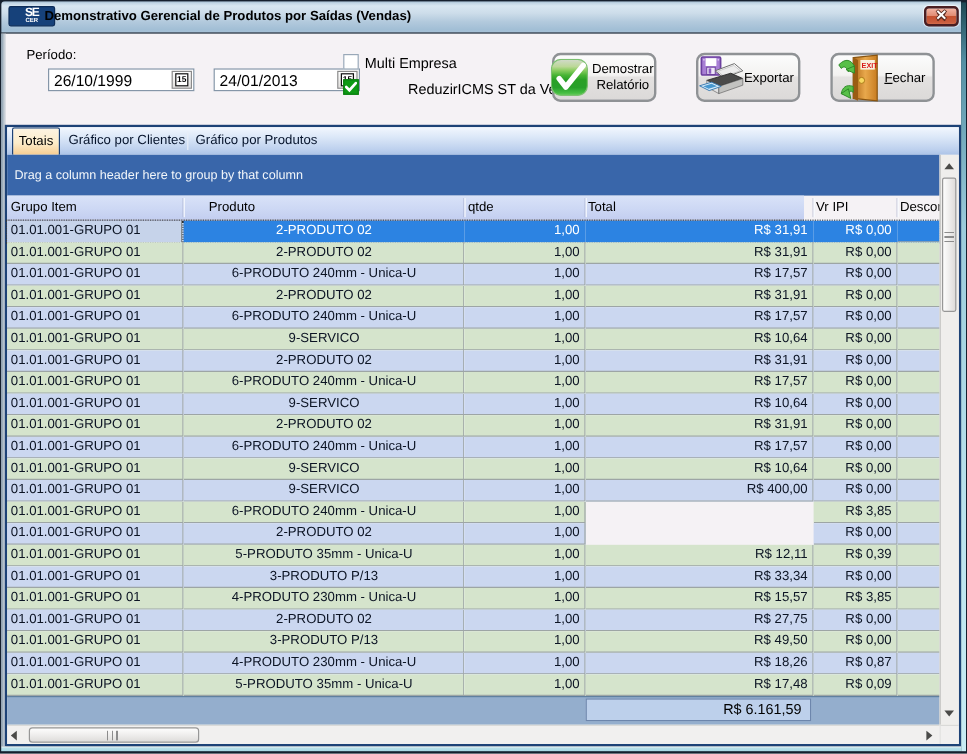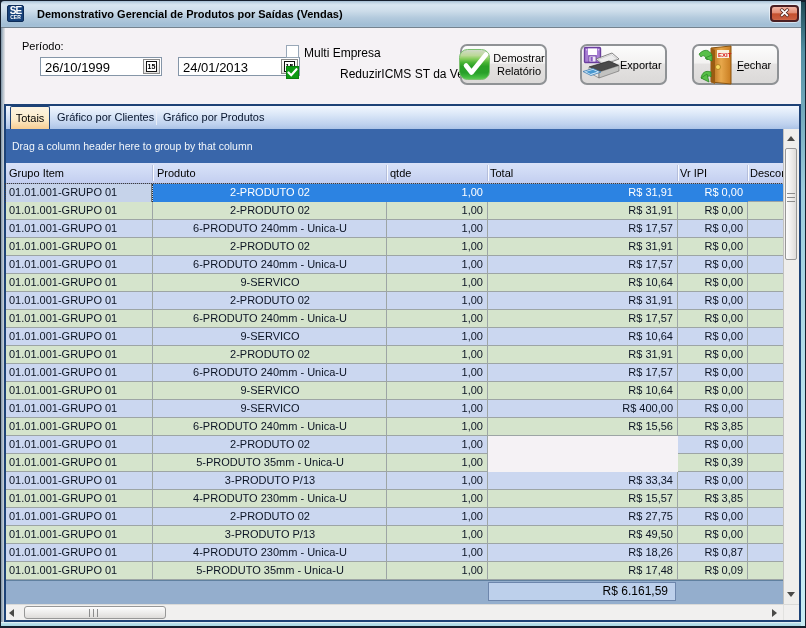--- a/index.html
+++ b/index.html
@@ -10,21 +10,21 @@
 #content { position:absolute; left:1px; top:28px; width:800px; height:594px; background:#f5f2f5; }
 #stripL { position:absolute; left:1px; top:28px; width:4px; height:594px;
   background:linear-gradient(90deg,#7e94a6,#b6c2cc 50%,#e4e4e8 100%); }
 #glassR { position:absolute; left:801px; top:2px; width:4px; height:624px;
   background:linear-gradient(#1e4854, #5490a4 8%, #9cccdc 30%, #bce4ee 70%, #c8ecf4 100%); }
 #glassB { position:absolute; left:1px; top:622px; width:800px; height:4px;
   background:linear-gradient(#f0f6f8, #b6dfe9 40%, #a8d8e4 100%); }
 #titlebar { position:absolute; left:1px; top:1px; width:800px; height:27px; border-radius:3px 0 0 0;
   background:linear-gradient(#a3bcd1 0%, #c4d7e6 7%, #d8e6f1 15%, #cdddea 38%, #b3cadd 65%, #a1bed5 92%, #a7c2d7 100%);
   border-bottom:1px solid #75838f; }
-#appicon { position:absolute; left:6px; top:4px; width:17px; height:17px; background:#16417a; border-radius:2px;
+#appicon { position:absolute; left:6px; top:4px; width:39px; height:17px; background:#16417a; border-radius:2px;
   color:#fff; text-align:center; border:1px solid #0d2c58; }
 #appicon .se { font-size:10px; font-weight:bold; line-height:9px; letter-spacing:-1px; }
 #appicon .cer { font-size:5px; font-weight:bold; line-height:5px; }
 #title { position:absolute; left:36px; top:7px; font-size:11px; font-weight:bold; color:#000; }
 #closebtn { position:absolute; left:770px; top:5px; width:29px; height:17px; border-radius:4px;
   border:2px solid #4a1e22; background:linear-gradient(#f2b4a4 0%, #e28d74 46%, #c5512f 52%, #c95c3e 88%, #d26c4c 100%);
   box-shadow:0 0 0 1px rgba(250,252,255,.55); }
 #closebtn .x { position:absolute; left:0; top:0px; width:100%; text-align:center; color:#fff; font-weight:bold;
   font-size:12px; line-height:13px; text-shadow:-1px 0 0 #5a2a20, 1px 0 0 #5a2a20, 0 1px 0 #5a2a20, 0 -1px 0 #5a2a20; }
 
@@ -51,21 +51,21 @@
 #tab-active { position:absolute; left:10px; top:106px; width:40px; height:23px; border:1px solid #1d4276; border-bottom:none;
   border-radius:2px 2px 0 0; background:linear-gradient(#fdf4e2 0%, #fcecca 55%, #f7cd92 100%); }
 #tab-active span { display:block; text-align:center; font-size:11px; line-height:22px; color:#000; }
 .tablbl { position:absolute; top:111px; font-size:11px; color:#06142c; }
 .tabsep { position:absolute; top:109px; width:1px; height:16px; background:#e8eef8; }
 
 #groupband { position:absolute; left:6px; top:129px; width:777px; height:34px; background:#3966aa; }
 #groupband span { position:absolute; left:6px; top:11px; font-size:10.5px; color:#f2f6fa; }
 
 
-#ghead { position:absolute; left:6px; top:163px; width:777px; height:21px;
+#ghead { position:absolute; left:6px; top:163px; width:664px; height:21px;
   background:linear-gradient(#d9e2f8 0%, #cdd8f4 55%, #c3cef0 100%); border-bottom:1px solid #98a2c2; }
 #ghead .h { position:absolute; top:4px; font-size:11px; color:#000; white-space:nowrap; }
 #ghead .hsep { position:absolute; top:2px; width:1px; height:16px; background:#f8fafe; box-shadow:-1px 0 0 rgba(150,160,190,.45); }
 
 
 .row { position:absolute; left:6px; width:777px; height:18px; font-size:11px; color:#0c1424; }
 .row > div { position:absolute; top:0; height:18px; line-height:17px; overflow:hidden; white-space:nowrap;
   box-shadow: inset -1px -1px 0 #9da5a5; }
 .row .c0 { left:0;     width:147px; padding-left:3px; }
 .row .c1 { left:147px; width:234px; text-align:center; }
@@ -203,21 +203,21 @@
 <div class="tablbl" style="left:57px;">Gráfico por Clientes</div>
 <div class="tabsep" style="left:156px;"></div>
 <div class="tablbl" style="left:163px;">Gráfico por Produtos</div>
 
 <div id="groupband">
     <span>Drag a column header here to group by that column</span>
   </div>
 
 <div id="ghead">
   <div class="h" style="left:3px;">Grupo Item</div>
-  <div class="h" style="left:151px;">Produto</div>
+  <div class="h" style="left:168px;">Produto</div>
   <div class="h" style="left:384px;">qtde</div>
   <div class="h" style="left:484px;">Total</div>
   <div class="h" style="left:674px;">Vr IPI</div>
   <div class="h" style="left:744px;">Desconto</div>
   <div class="hsep" style="left:147px;"></div>
   <div class="hsep" style="left:381px;"></div>
   <div class="hsep" style="left:482px;"></div>
   <div class="hsep" style="left:672px;"></div>
   <div class="hsep" style="left:742px;"></div>
 </div>
@@ -322,35 +322,35 @@
     <div class="c1">9-SERVICO</div>
     <div class="c2">1,00</div>
     <div class="c3">R$ 400,00</div>
     <div class="c4">R$ 0,00</div>
     <div class="c5"></div>
   </div>
 <div class="row grn" style="top:418px">
     <div class="c0">01.01.001-GRUPO 01</div>
     <div class="c1">6-PRODUTO 240mm - Unica-U</div>
     <div class="c2">1,00</div>
-    <div class="c3">R$ 15,56</div>
     <div class="c4">R$ 3,85</div>
     <div class="c5"></div>
   </div>
 <div class="row blu" style="top:436px">
     <div class="c0">01.01.001-GRUPO 01</div>
     <div class="c1">2-PRODUTO 02</div>
     <div class="c2">1,00</div>
     <div class="c4">R$ 0,00</div>
     <div class="c5"></div>
   </div>
 <div class="row grn" style="top:454px">
     <div class="c0">01.01.001-GRUPO 01</div>
     <div class="c1">5-PRODUTO 35mm - Unica-U</div>
     <div class="c2">1,00</div>
+    <div class="c3">R$ 12,11</div>
     <div class="c4">R$ 0,39</div>
     <div class="c5"></div>
   </div>
 <div class="row blu" style="top:472px">
     <div class="c0">01.01.001-GRUPO 01</div>
     <div class="c1">3-PRODUTO P/13</div>
     <div class="c2">1,00</div>
     <div class="c3">R$ 33,34</div>
     <div class="c4">R$ 0,00</div>
     <div class="c5"></div>

